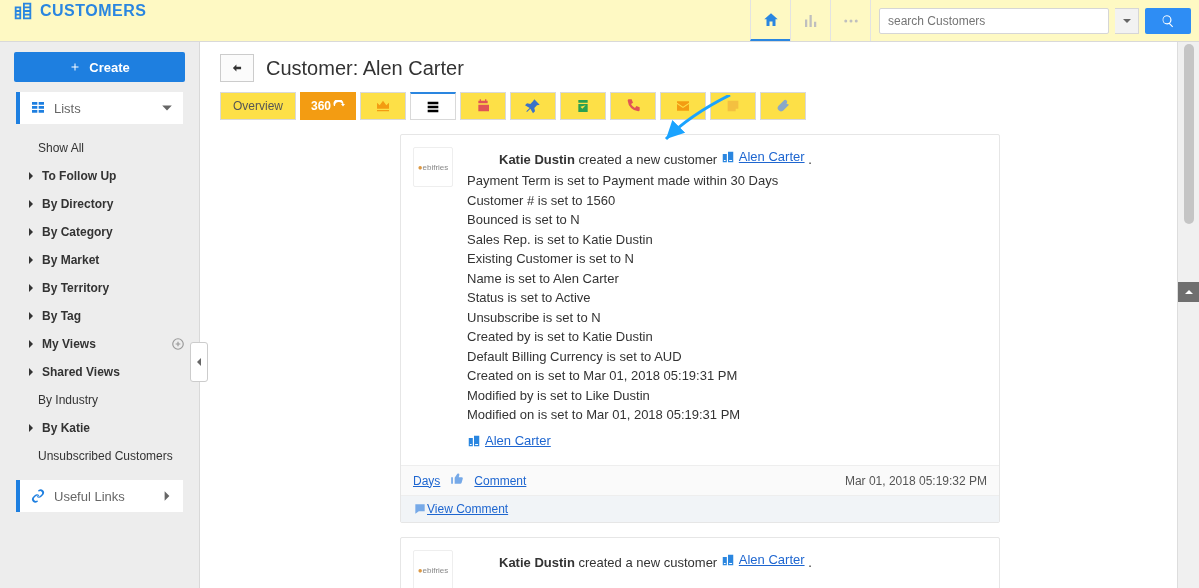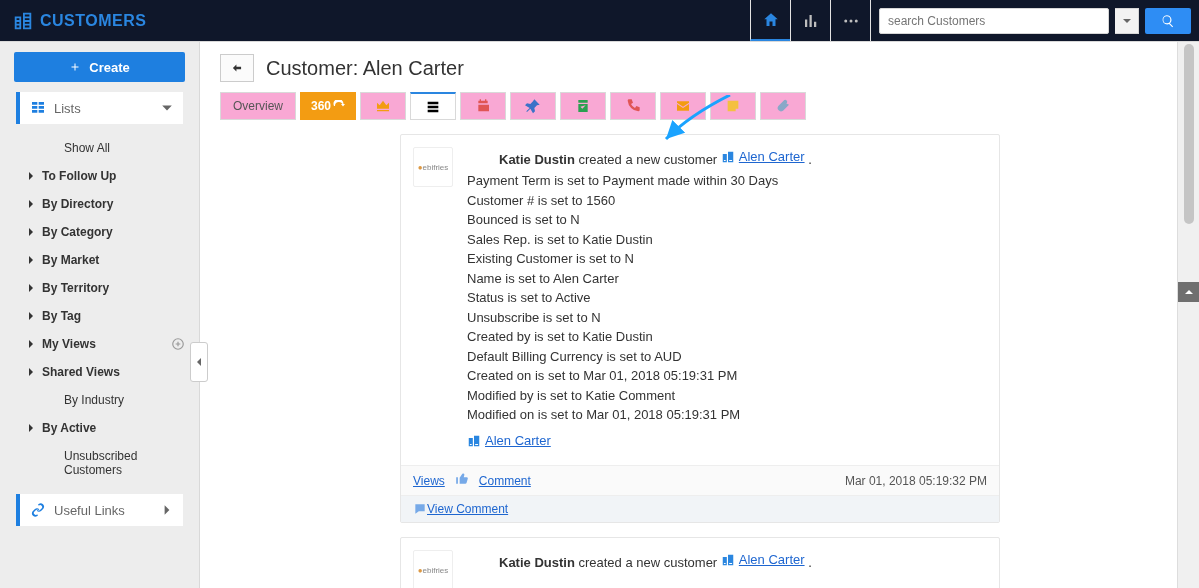--- a/index.html
+++ b/index.html
@@ -1,19 +1,19 @@
 <!DOCTYPE html>
 <html><head>
 <meta charset="utf-8">
 <style>
   * { box-sizing: border-box; margin: 0; padding: 0; }
   body { font-family: Arial, Helvetica, sans-serif; font-size: 13px; color: #333; background: #fff; width: 1199px; height: 588px; overflow: hidden; position: relative; }
 
   
-  .topbar { height: 42px; border-bottom: 1px solid #d9d9d9; display: flex; align-items: center; background: #0f172a; }
+  .topbar { height: 42px; border-bottom: 1px solid #d9d9d9; display: flex; align-items: flex-start; background: #fef9c3; }
   .brand { display: flex; align-items: center; gap: 6px; padding: 0 12px; color: #2a86e0; font-weight: bold; font-size: 16px; letter-spacing: .5px; }
   .brand svg { width: 22px; height: 22px; }
   .topbar-spacer { flex: 1; }
   .topbar-right { display: flex; align-items: stretch; height: 100%; }
   .tb-btn { width: 40px; display: flex; align-items: center; justify-content: center; border-left: 1px solid #e3e3e3; cursor: pointer; }
   .tb-btn svg { width: 18px; height: 18px; fill: #bfbfbf; }
   .tb-btn.active svg { fill: #2a86e0; }
   .tb-btn.active { border-bottom: 2px solid #2a86e0; }
   .search-wrap { display: flex; align-items: center; padding: 0 8px; gap: 6px; border-left: 1px solid #e3e3e3; }
   .search-box { width: 230px; height: 26px; border: 1px solid #d6d6d6; border-radius: 2px; padding: 0 8px; font-size: 12px; color: #888; background: #fff; }
@@ -29,32 +29,32 @@
   .sb-create svg { width: 12px; height: 12px; fill: #fff; }
   .sb-section { margin: 6px 16px; background: #fff; height: 32px; border-left: 4px solid #1e7fe0; display: flex; align-items: center; padding: 0 10px; color: #666; cursor: pointer; justify-content: space-between; }
   .sb-section .lab { display: flex; align-items: center; gap: 8px; }
   .sb-section svg.icn { width: 16px; height: 16px; fill: #1e7fe0; }
   .sb-section svg.arr { width: 12px; height: 12px; fill: #666; }
   .sb-items { padding: 4px 0; }
   .sb-item { padding: 7px 14px 7px 26px; display: flex; align-items: center; gap: 6px; font-size: 12px; color: #333; font-weight: bold; cursor: pointer; }
   .sb-item svg.chev { width: 10px; height: 10px; fill: #333; }
   .sb-item .spacer { flex: 1; }
   .sb-item svg.plus { width: 14px; height: 14px; fill: #999; }
-  .sb-item.noarrow { padding-left: 64px; font-weight: normal; }
+  .sb-item.noarrow { padding-left: 38px; font-weight: normal; }
   .sb-collapsed { position: absolute; right: -9px; top: 300px; width: 18px; height: 40px; border: 1px solid #ccc; border-radius: 3px; background: #fff; display: flex; align-items: center; justify-content: center; cursor: pointer; }
   .sb-collapsed svg { width: 10px; height: 10px; fill: #666; }
 
   .main { flex: 1; padding: 12px 20px; overflow: hidden; position: relative; }
   .title-row { display: flex; align-items: center; gap: 12px; margin-bottom: 10px; }
   .back-btn { width: 34px; height: 28px; border: 1px solid #ccc; background: #fbfbfb; display: flex; align-items: center; justify-content: center; cursor: pointer; }
   .back-btn svg { width: 16px; height: 14px; fill: #333; }
   .page-title { font-size: 20px; color: #333; }
 
   .tabs { display: flex; gap: 4px; margin-bottom: 14px; position: relative; }
-  .tab { width: 46px; height: 28px; border: 1px solid #d9d9d9; background: #f9a8d4; display: flex; align-items: center; justify-content: center; cursor: pointer; }
+  .tab { width: 46px; height: 28px; border: 1px solid #d9d9d9; background: #fde047; display: flex; align-items: center; justify-content: center; cursor: pointer; }
   .tab.overview { width: 76px; font-size: 12px; color: #555; }
   .tab.t360 { background: #f39c12; color: #fff; font-weight: bold; border-color: #f39c12; font-size: 12px; gap: 2px; width: 56px;}
   .tab.t360 svg { width: 12px; height: 12px; fill: #fff; }
   .tab.active { border-top: 2px solid #2a86e0; background: #fff; }
   .tab svg { width: 16px; height: 16px; }
 
   
   .annot { position: absolute; left: 440px; top: 3px; width: 80px; height: 50px; pointer-events: none; }
 
   
@@ -206,21 +206,21 @@
           </svg>
           <span>Shared Views</span>
         </div>
         <div class="sb-item noarrow">
           <span>By Industry</span>
         </div>
         <div class="sb-item">
           <svg class="chev" viewBox="0 0 10 10">
             <path d="M3 1l4 4-4 4z"></path>
           </svg>
-          <span>By Active</span>
+          <span>By Katie</span>
         </div>
         <div class="sb-item noarrow">
           <span>Unsubscribed Customers</span>
         </div>
       </div>
     <div class="sb-section" style="margin-top:6px">
       <div class="lab">
         <svg class="icn" viewBox="0 0 24 24">
             <path d="M10 13a5 5 0 007 0l3-3a5 5 0 00-7-7l-1 1 1.5 1.5.5-.5a3 3 0 014 4l-3 3a3 3 0 01-4 0zM14 11a5 5 0 00-7 0l-3 3a5 5 0 007 7l1-1-1.5-1.5-.5.5a3 3 0 01-4-4l3-3a3 3 0 014 0z"></path>
           </svg>
@@ -329,32 +329,32 @@
                 <div>Customer # is set to 1560</div>
                 <div>Bounced is set to N</div>
                 <div>Sales Rep. is set to Katie Dustin</div>
                 <div>Existing Customer is set to N</div>
                 <div>Name is set to Alen Carter</div>
                 <div>Status is set to Active</div>
                 <div>Unsubscribe is set to N</div>
                 <div>Created by is set to Katie Dustin</div>
                 <div>Default Billing Currency is set to AUD</div>
                 <div>Created on is set to Mar 01, 2018 05:19:31 PM</div>
-                <div>Modified by is set to Katie Comment</div>
+                <div>Modified by is set to Like Dustin</div>
                 <div>Modified on is set to Mar 01, 2018 05:19:31 PM</div>
               </div><div style="margin-top:6px" class="link-ico">
                 <svg viewBox="0 0 24 24">
                   <path fill="#2a86e0" d="M3 21V7h7v14H3zm9 0V3h9v18h-9zM5 19h3v-2H5v2zm9 0h5v-2h-5v2z"></path>
                 </svg>
                 <span class="link">Alen Carter</span>
               </div></div>
           </div>
           <div class="card-foot">
             <div class="actions">
-              <span class="like">Views</span>
+              <span class="like">Days</span>
               <span class="thumb"><svg viewBox="0 0 24 24">
                   <path d="M2 20h3V9H2zM22 11a2 2 0 00-2-2h-5l1-4a2 2 0 00-4-1l-4 6v10h10a2 2 0 002-2z"></path>
                 </svg></span>
               <span class="like">Comment</span>
             </div>
             <span class="ts">Mar 01, 2018 05:19:32 PM</span>
           </div>
           <div class="view-comment">
             <svg viewBox="0 0 24 24">
               <path d="M4 4h16v12H10l-6 4z"></path>

